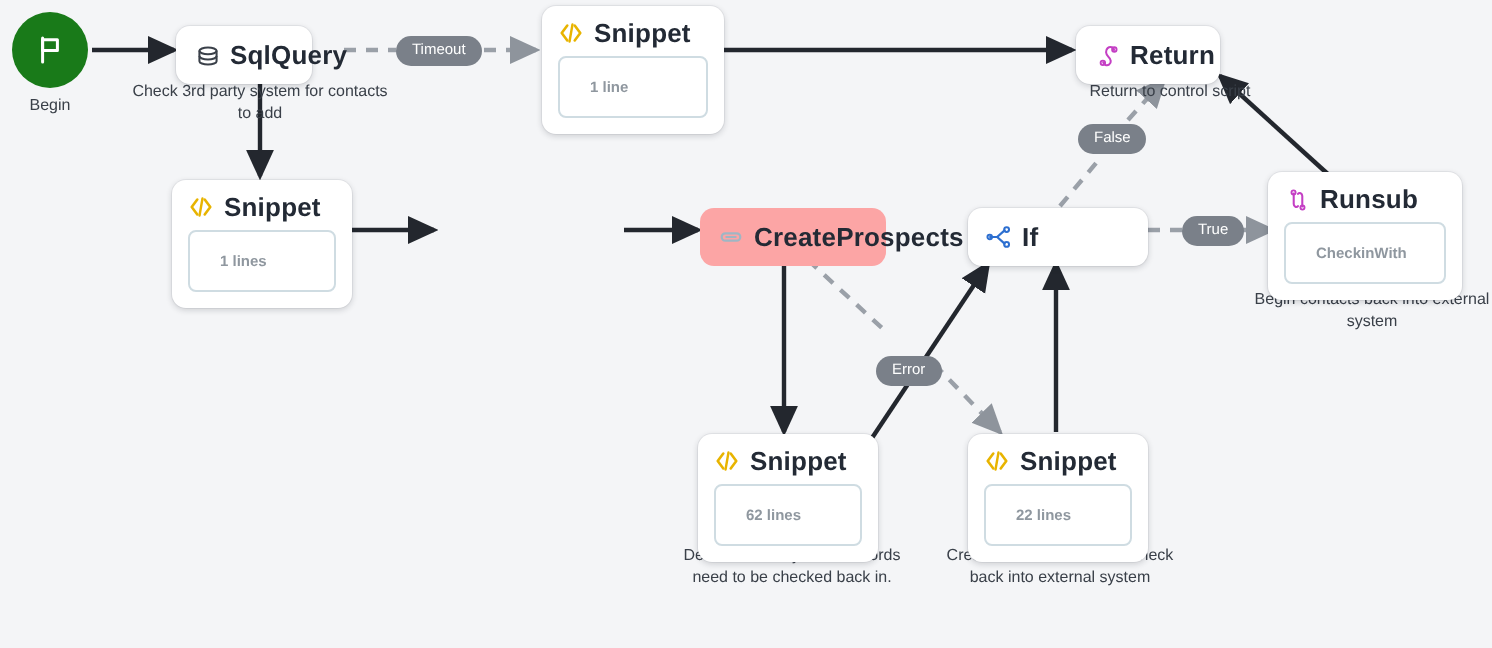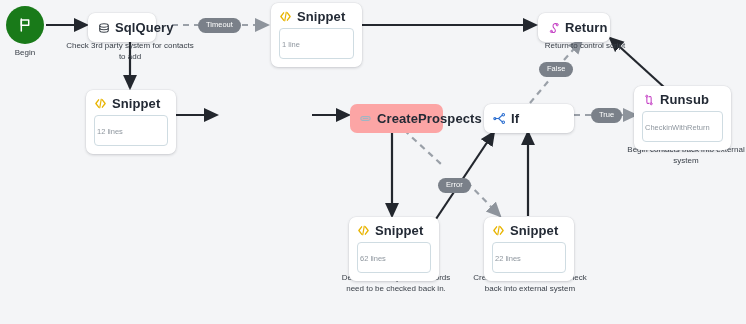--- a/index.html
+++ b/index.html
@@ -57,23 +57,24 @@
     color: #232a35;
     letter-spacing: 0.1px;
     white-space: nowrap;
   }
   .node-body {
     margin: 0 8px 8px 8px;
     border: 1px solid #cfdce2;
     border-radius: 4px;
     background: #ffffff;
     height: 31px;
-    padding: 4px 2px;
+    padding: 4px 15px;
     box-sizing: border-box;
     overflow: hidden;
+    font-weight: bold;
   }
   .node-body-text {
     font-size: 7.5px;
     color: #8f979f;
     line-height: 9px;
     word-break: break-all;
   }
   .node-caption {
     position: absolute;
     text-align: center;
@@ -213,21 +214,21 @@
       <span class="node-icon">
         <svg width="13" height="13" viewBox="0 0 14 14">
           <path d="M5 3 L2 7 L5 11" fill="none" stroke="#e8b400" stroke-width="1.4" stroke-linecap="round" stroke-linejoin="round"></path>
           <path d="M9 3 L12 7 L9 11" fill="none" stroke="#e8b400" stroke-width="1.4" stroke-linecap="round" stroke-linejoin="round"></path>
           <path d="M7.8 2.4 L6.2 11.6" fill="none" stroke="#e8b400" stroke-width="1.3" stroke-linecap="round"></path>
         </svg>
       </span>
       <span class="node-title">Snippet</span>
     </div>
     <div class="node-body">
-      <span class="node-body-text">12 lines</span>
+      <span class="node-body-text">1 lines</span>
     </div>
   </div>
   <div class="node-caption" style="left:86px; top:143px; width:90px;">Has Results</div>
 
 
   <div class="node compact gray" style="left:350px; top:104px; width:93px;">
     <div class="node-head">
       <span class="node-icon">
         <svg width="13" height="13" viewBox="0 0 14 14">
           <rect x="2" y="5" width="10" height="4" rx="2" fill="none" stroke="#9fb6c4" stroke-width="1.2"></rect>

